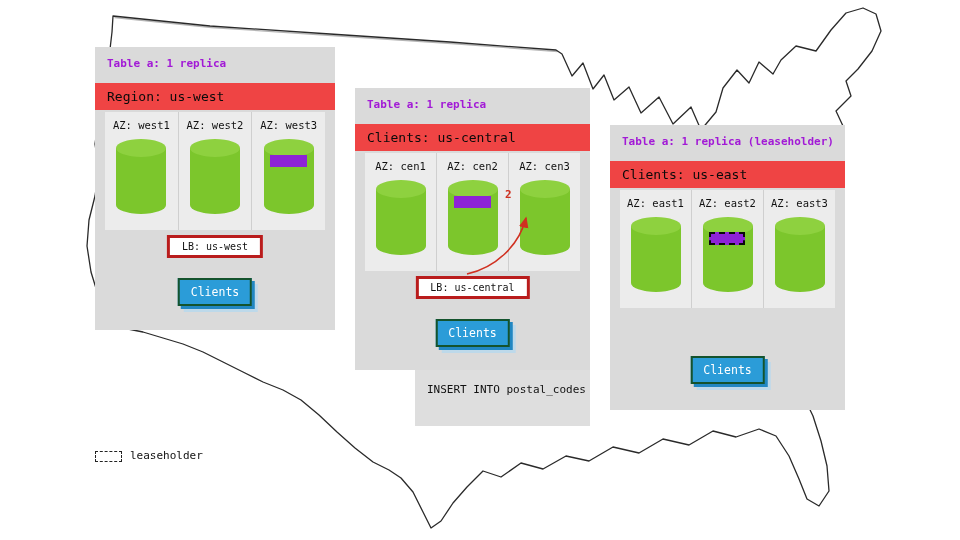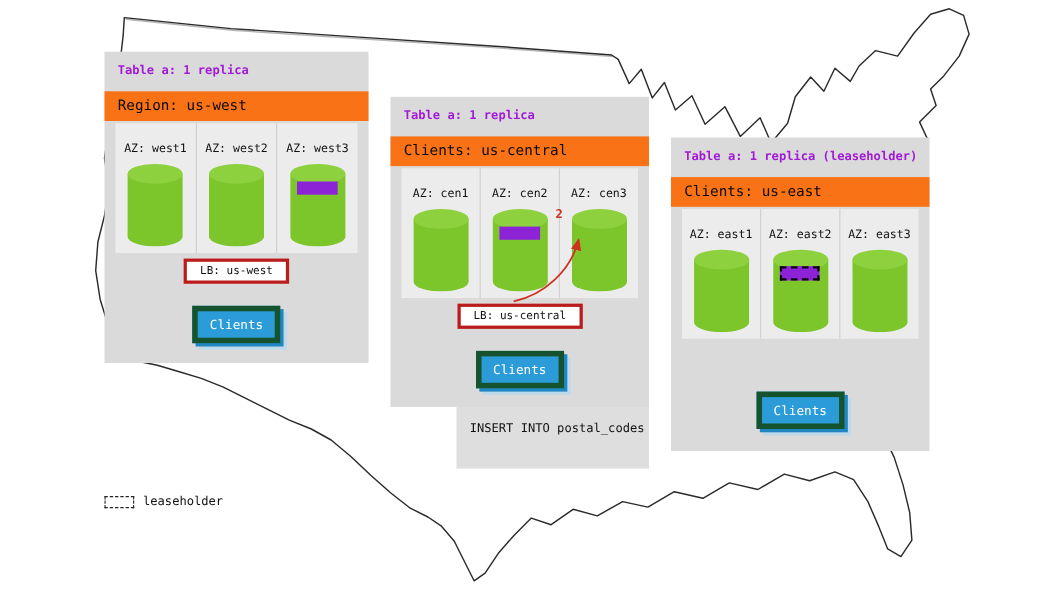--- a/index.html
+++ b/index.html
@@ -14,49 +14,49 @@
 
   .panel { position: absolute; background: #dadada; z-index: 1; }
 
   .panel-title {
     position: absolute; top: 0; left: 0; right: 0; height: 33px;
     display: flex; align-items: center; padding: 0 12px;
     color: #a21ad6; font-size: 11px; font-weight: bold; white-space: nowrap;
   }
   .region-bar {
     position: absolute; top: 36px; left: 0; right: 0; height: 27px;
-    background: #f97316; display: flex; align-items: center; padding: 12px 12px;
+    background: #ef4444; display: flex; align-items: center; padding: 12px 12px;
     font-size: 13px; color: #0a0a0a; white-space: nowrap;
   }
   .az-row {
     position: absolute; top: 65px; left: 10px; right: 10px; height: 118px;
     background: #ececec; display: flex;
   }
   .az-cell {
     flex: 1 1 0; min-width: 0; display: flex; flex-direction: column;
-    align-items: center; padding-top: 17px; border-right: 1px solid #cfcfcf;
+    align-items: center; padding-top: 7px; border-right: 1px solid #cfcfcf;
   }
   .az-cell:last-child { border-right: none; }
   .az-label { font-size: 10.5px; color: #111; margin-bottom: 7px; white-space: nowrap; }
   .cyl { position: relative; width: 54px; height: 76px; }
   .replica-rect {
     position: absolute; left: 8px; top: 17px; width: 37px; height: 12px;
     background: #8d23d6;
   }
   .replica-rect.leaseholder {
     border: 2px dashed #0a0a0a; left: 8px; top: 16px; width: 36px; height: 13px;
   }
   .lb-box {
     position: absolute; top: 188px; left: 50%; transform: translateX(-50%);
     background: #ffffff; border: 3px solid #b91c1c; padding: 3px 12px;
     font-size: 10px; color: #111; white-space: nowrap;
   }
   .clients-btn {
     position: absolute; top: 231px; left: 50%; transform: translateX(-50%);
-    background: #2b9cd8; color: #ffffff; border: 5px solid #14532d;
+    background: #2b9cd8; color: #ffffff; border: 2px solid #14532d;
     padding: 5px 11px; font-size: 11.5px; white-space: nowrap;
     box-shadow: 3px 3px 0 #2187c2, 6px 6px 0 #bdd9ea;
   }
 
   .arrow-svg { position: absolute; left: 0; top: 0; z-index: 3; pointer-events: none; }
   .step-num {
     position: absolute; left: 150px; top: 100px; color: #d03020;
     font-size: 11px; font-weight: bold; z-index: 4;
   }
 

